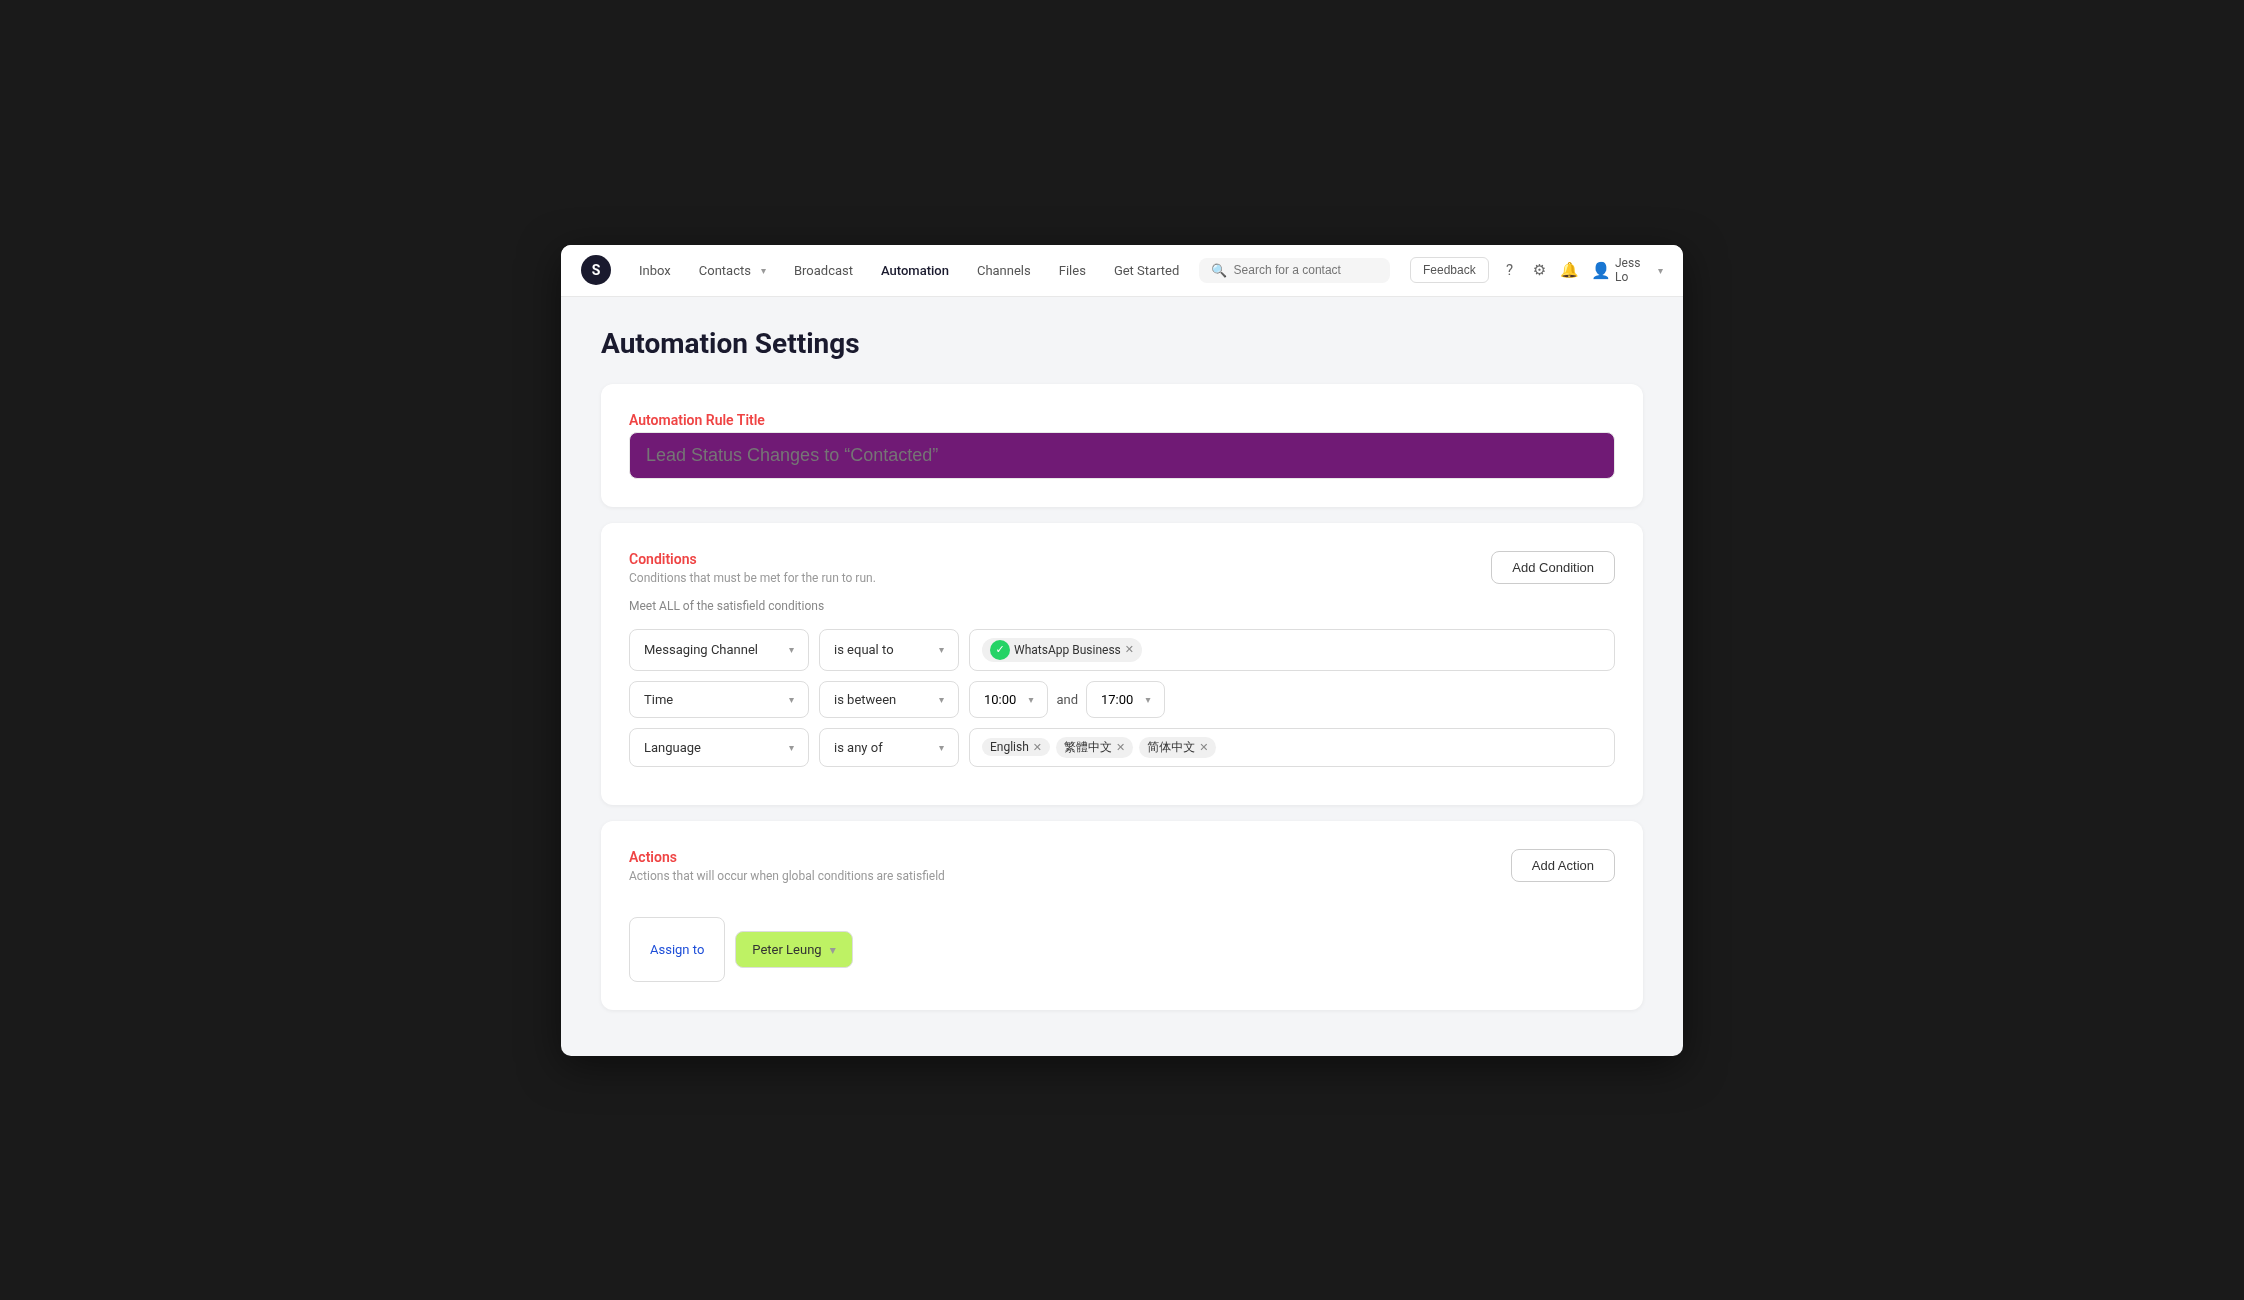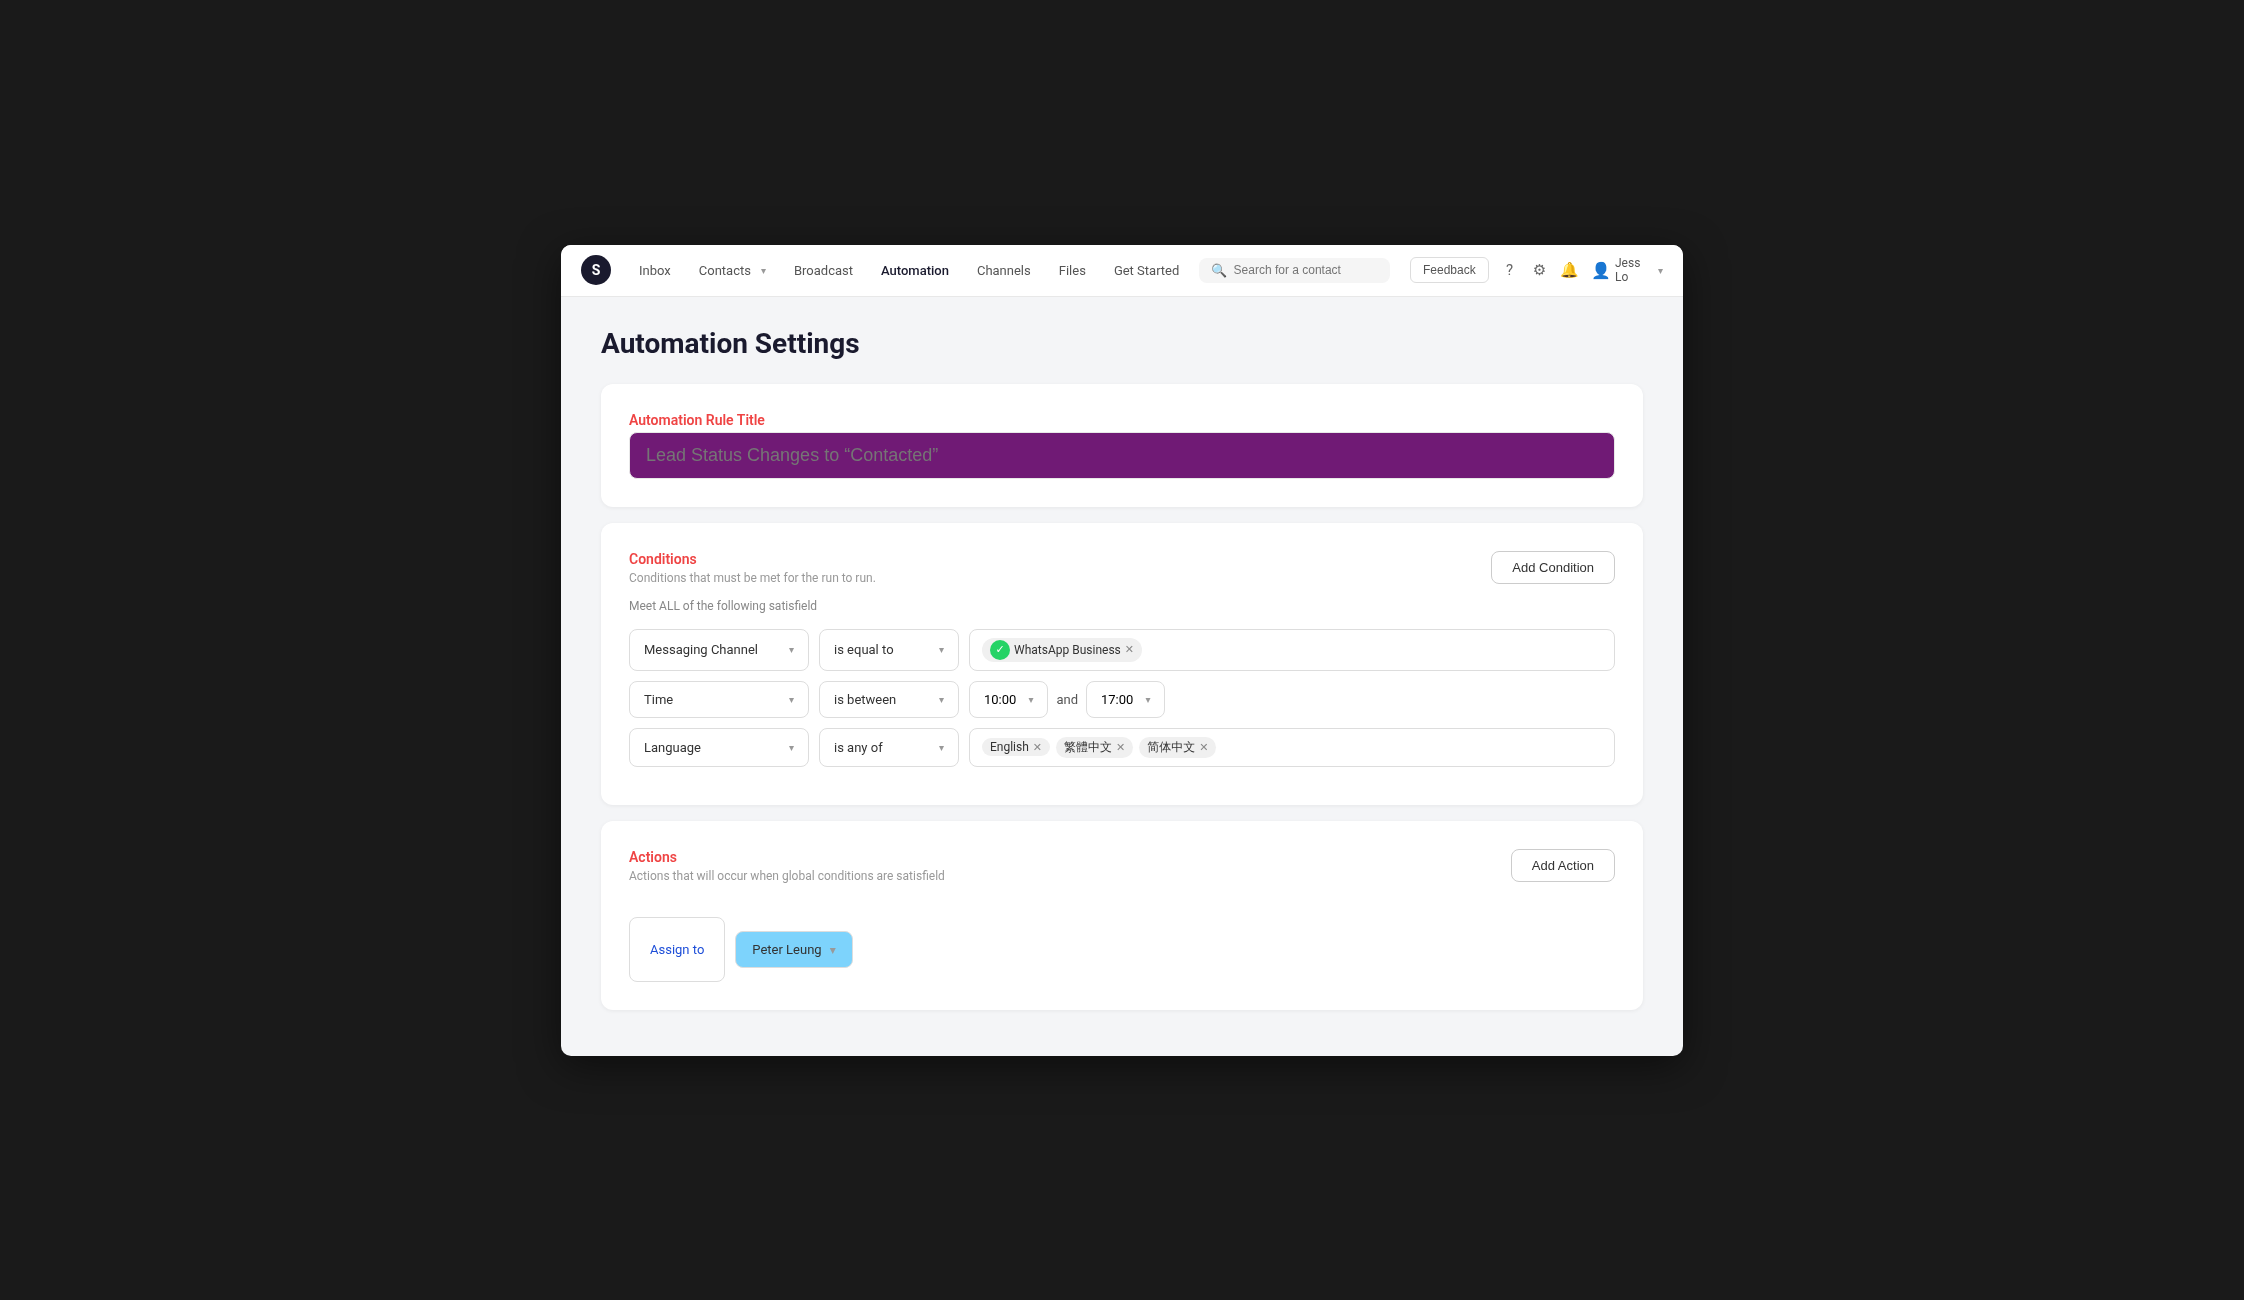--- a/index.html
+++ b/index.html
@@ -284,21 +284,21 @@
       color: #1d4ed8;
       background: #fff;
       white-space: nowrap;
     }
     .action-select {
       border: 1px solid #ddd;
       border-radius: 8px;
       padding: 10px 16px;
       font-size: 13px;
       color: #333;
-      background: #7dd3fc;
+      background: #bef264;
       display: flex;
       align-items: center;
       gap: 8px;
       cursor: pointer;
     }
     .chevron-down::after {
       content: '▾';
       color: #999;
       font-size: 12px;
     }
@@ -361,21 +361,21 @@
     <div class="card">
       <div class="card-section-title">Automation Rule Title</div>
       <input class="title-input" type="text" placeholder="Lead Status Changes to “Contacted”" style="">
     </div>
 
     <div class="card">
       <div class="conditions-header">
         <div class="conditions-left">
           <div class="card-section-title">Conditions</div>
           <div class="card-section-desc">Conditions that must be met for the run to run.</div>
-          <div class="meet-all-text">Meet ALL of the following satisfield</div>
+          <div class="meet-all-text">Meet ALL of the satisfield conditions</div>
         </div>
         <button class="add-btn">
           <span>Add Condition</span>
         </button>
       </div>
 
       <div class="condition-row">
         <div class="condition-select cond-field">
           <span>Messaging Channel</span>
           <span class="chevron">▾</span>

